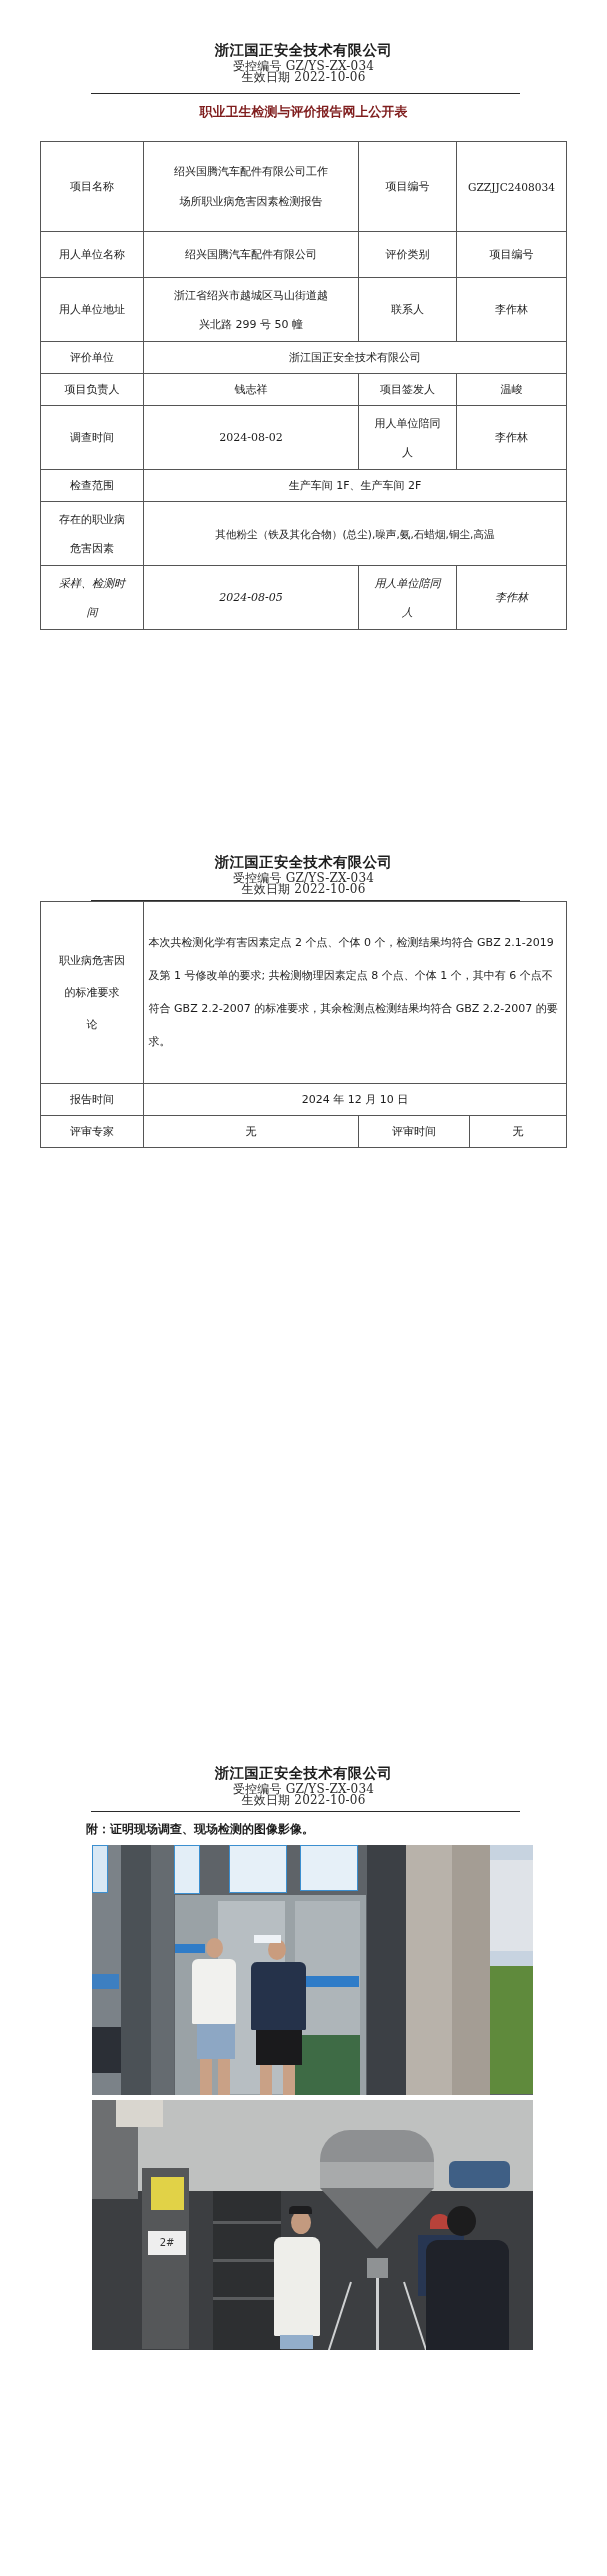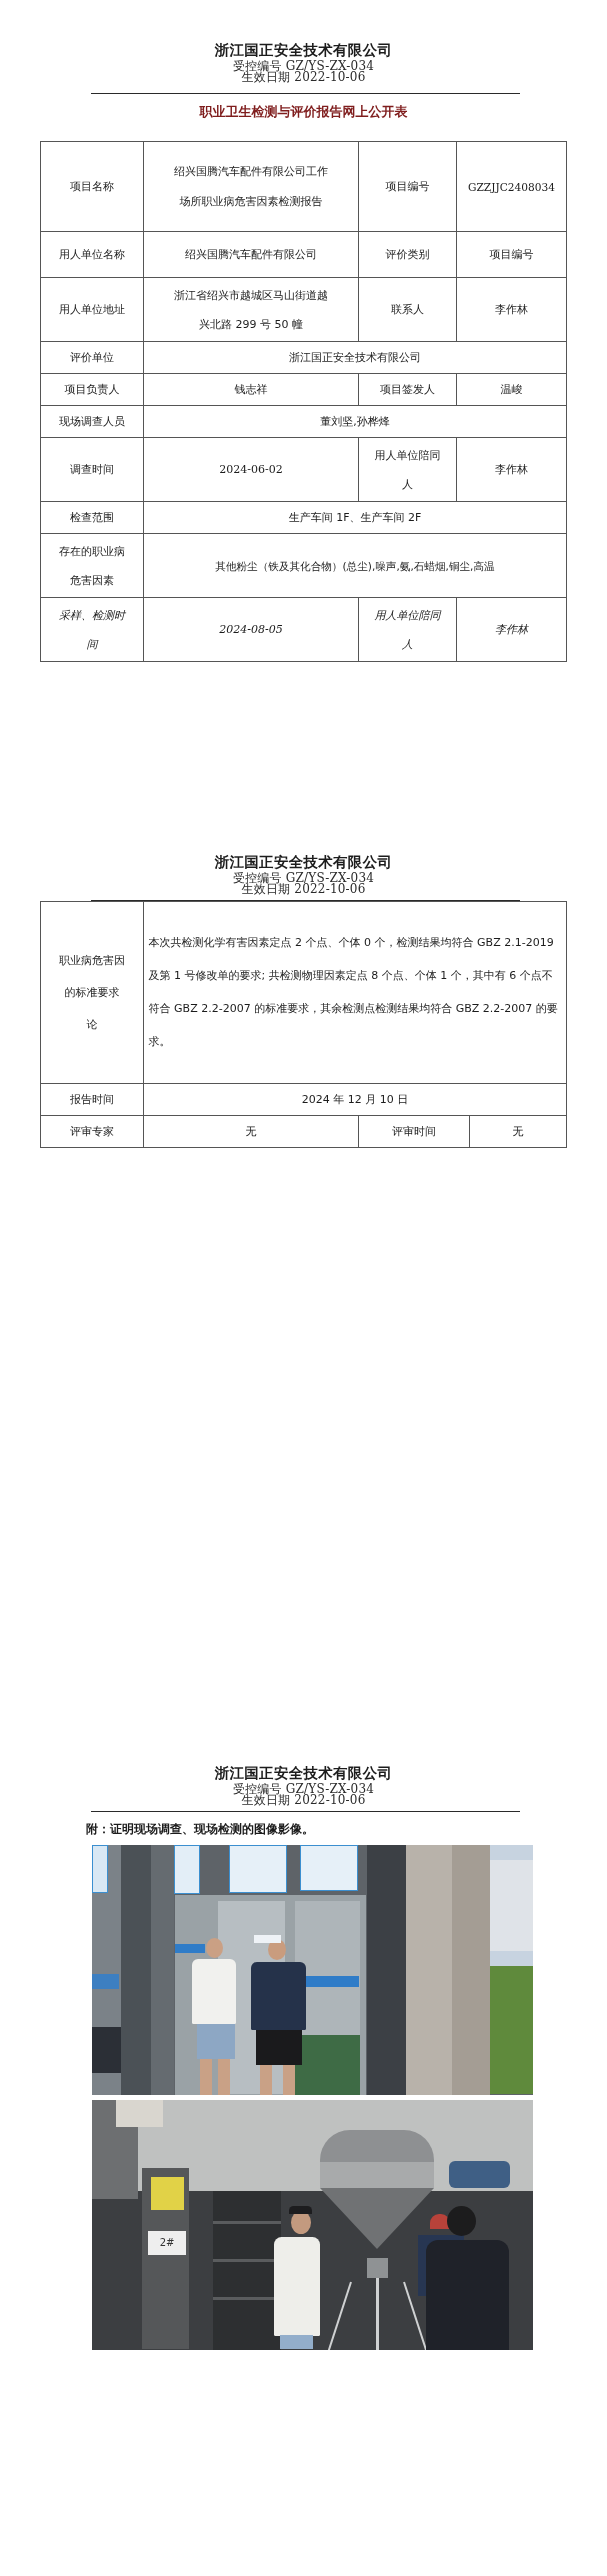--- a/index.html
+++ b/index.html
@@ -97,27 +97,23 @@
   <tr style="height:32px;">
     <td>评价单位</td>
     <td colspan="3">浙江国正安全技术有限公司</td>
   </tr>
   <tr style="height:32px;">
     <td>项目负责人</td>
     <td>钱志祥</td>
     <td>项目签发人</td>
     <td>温峻</td>
   </tr>
-  <tr style="height:32px;">
-    <td>现场调查人员</td>
-    <td colspan="3">董刘坚,孙桦烽</td>
-  </tr>
   <tr style="height:64px;">
     <td>调查时间</td>
-    <td style="font-family:'DejaVu Serif','Liberation Serif',serif;">2024-06-02</td>
+    <td style="font-family:'DejaVu Serif','Liberation Serif',serif;">2024-08-02</td>
     <td>
       <div style="line-height:29px;">用人单位陪同</div>
       <div style="line-height:29px;">人</div>
     </td>
     <td>李作林</td>
   </tr>
   <tr style="height:32px;">
     <td>检查范围</td>
     <td colspan="3">生产车间 1F、生产车间 2F</td>
   </tr>

